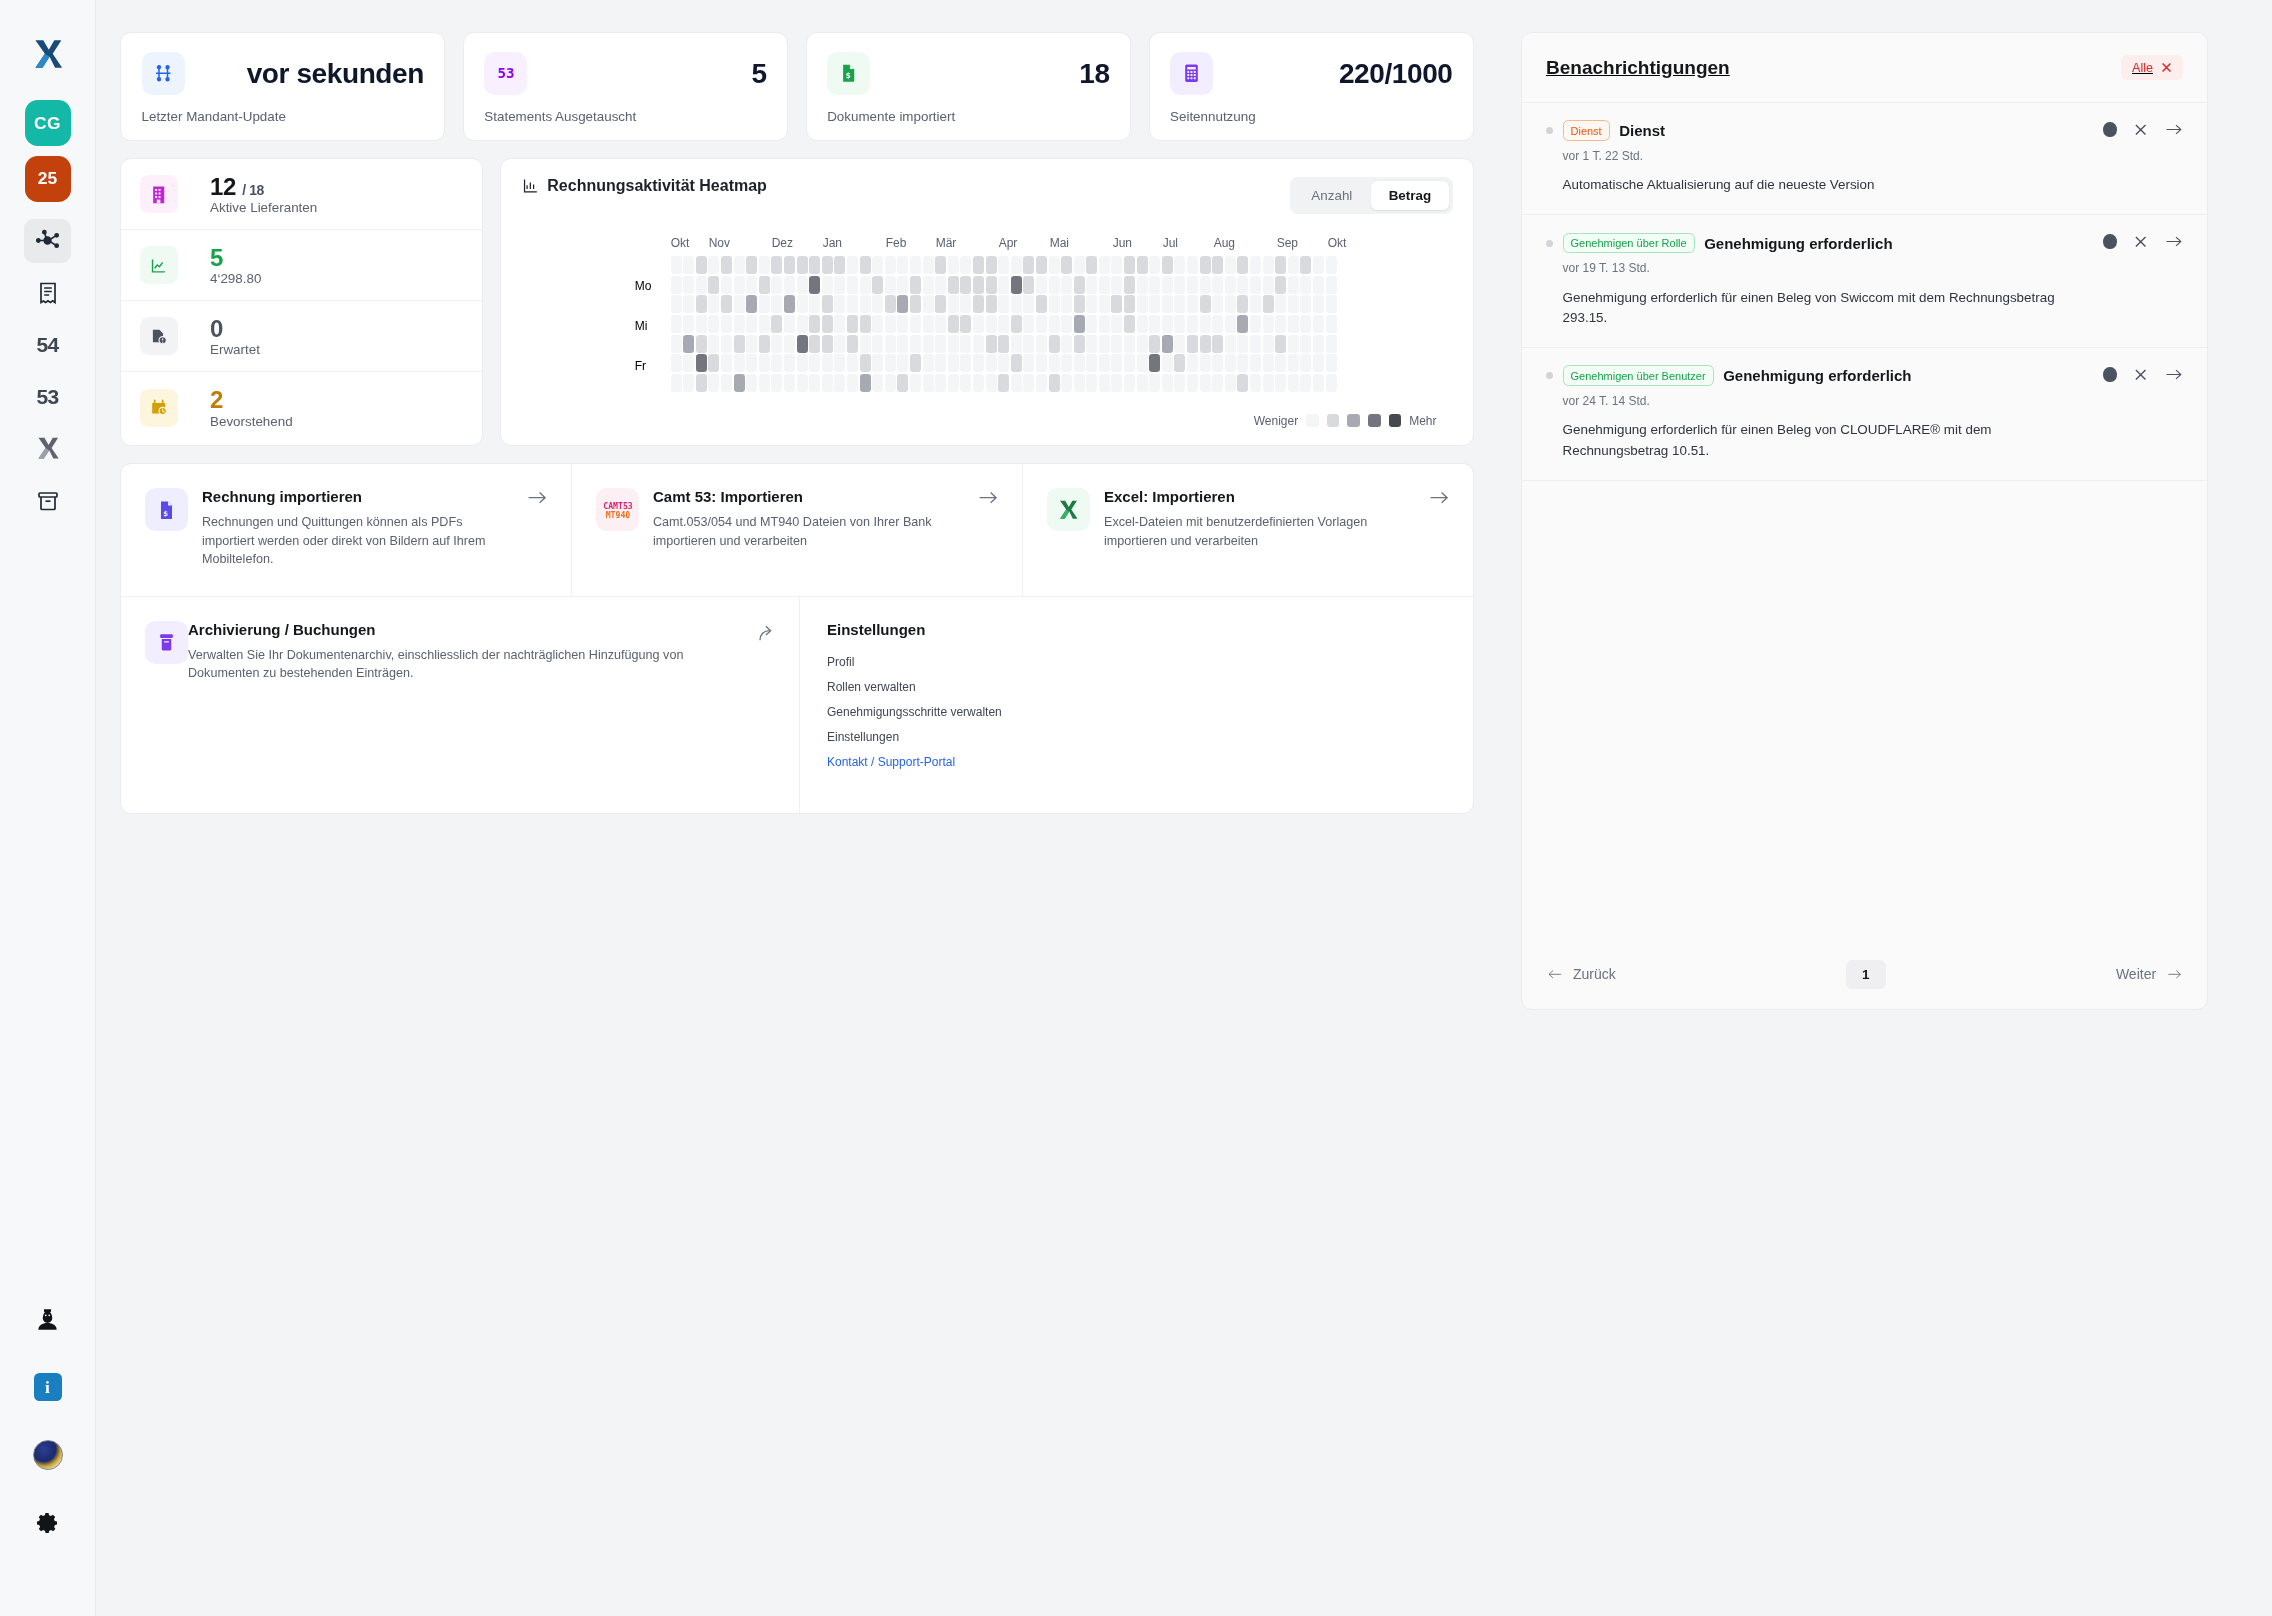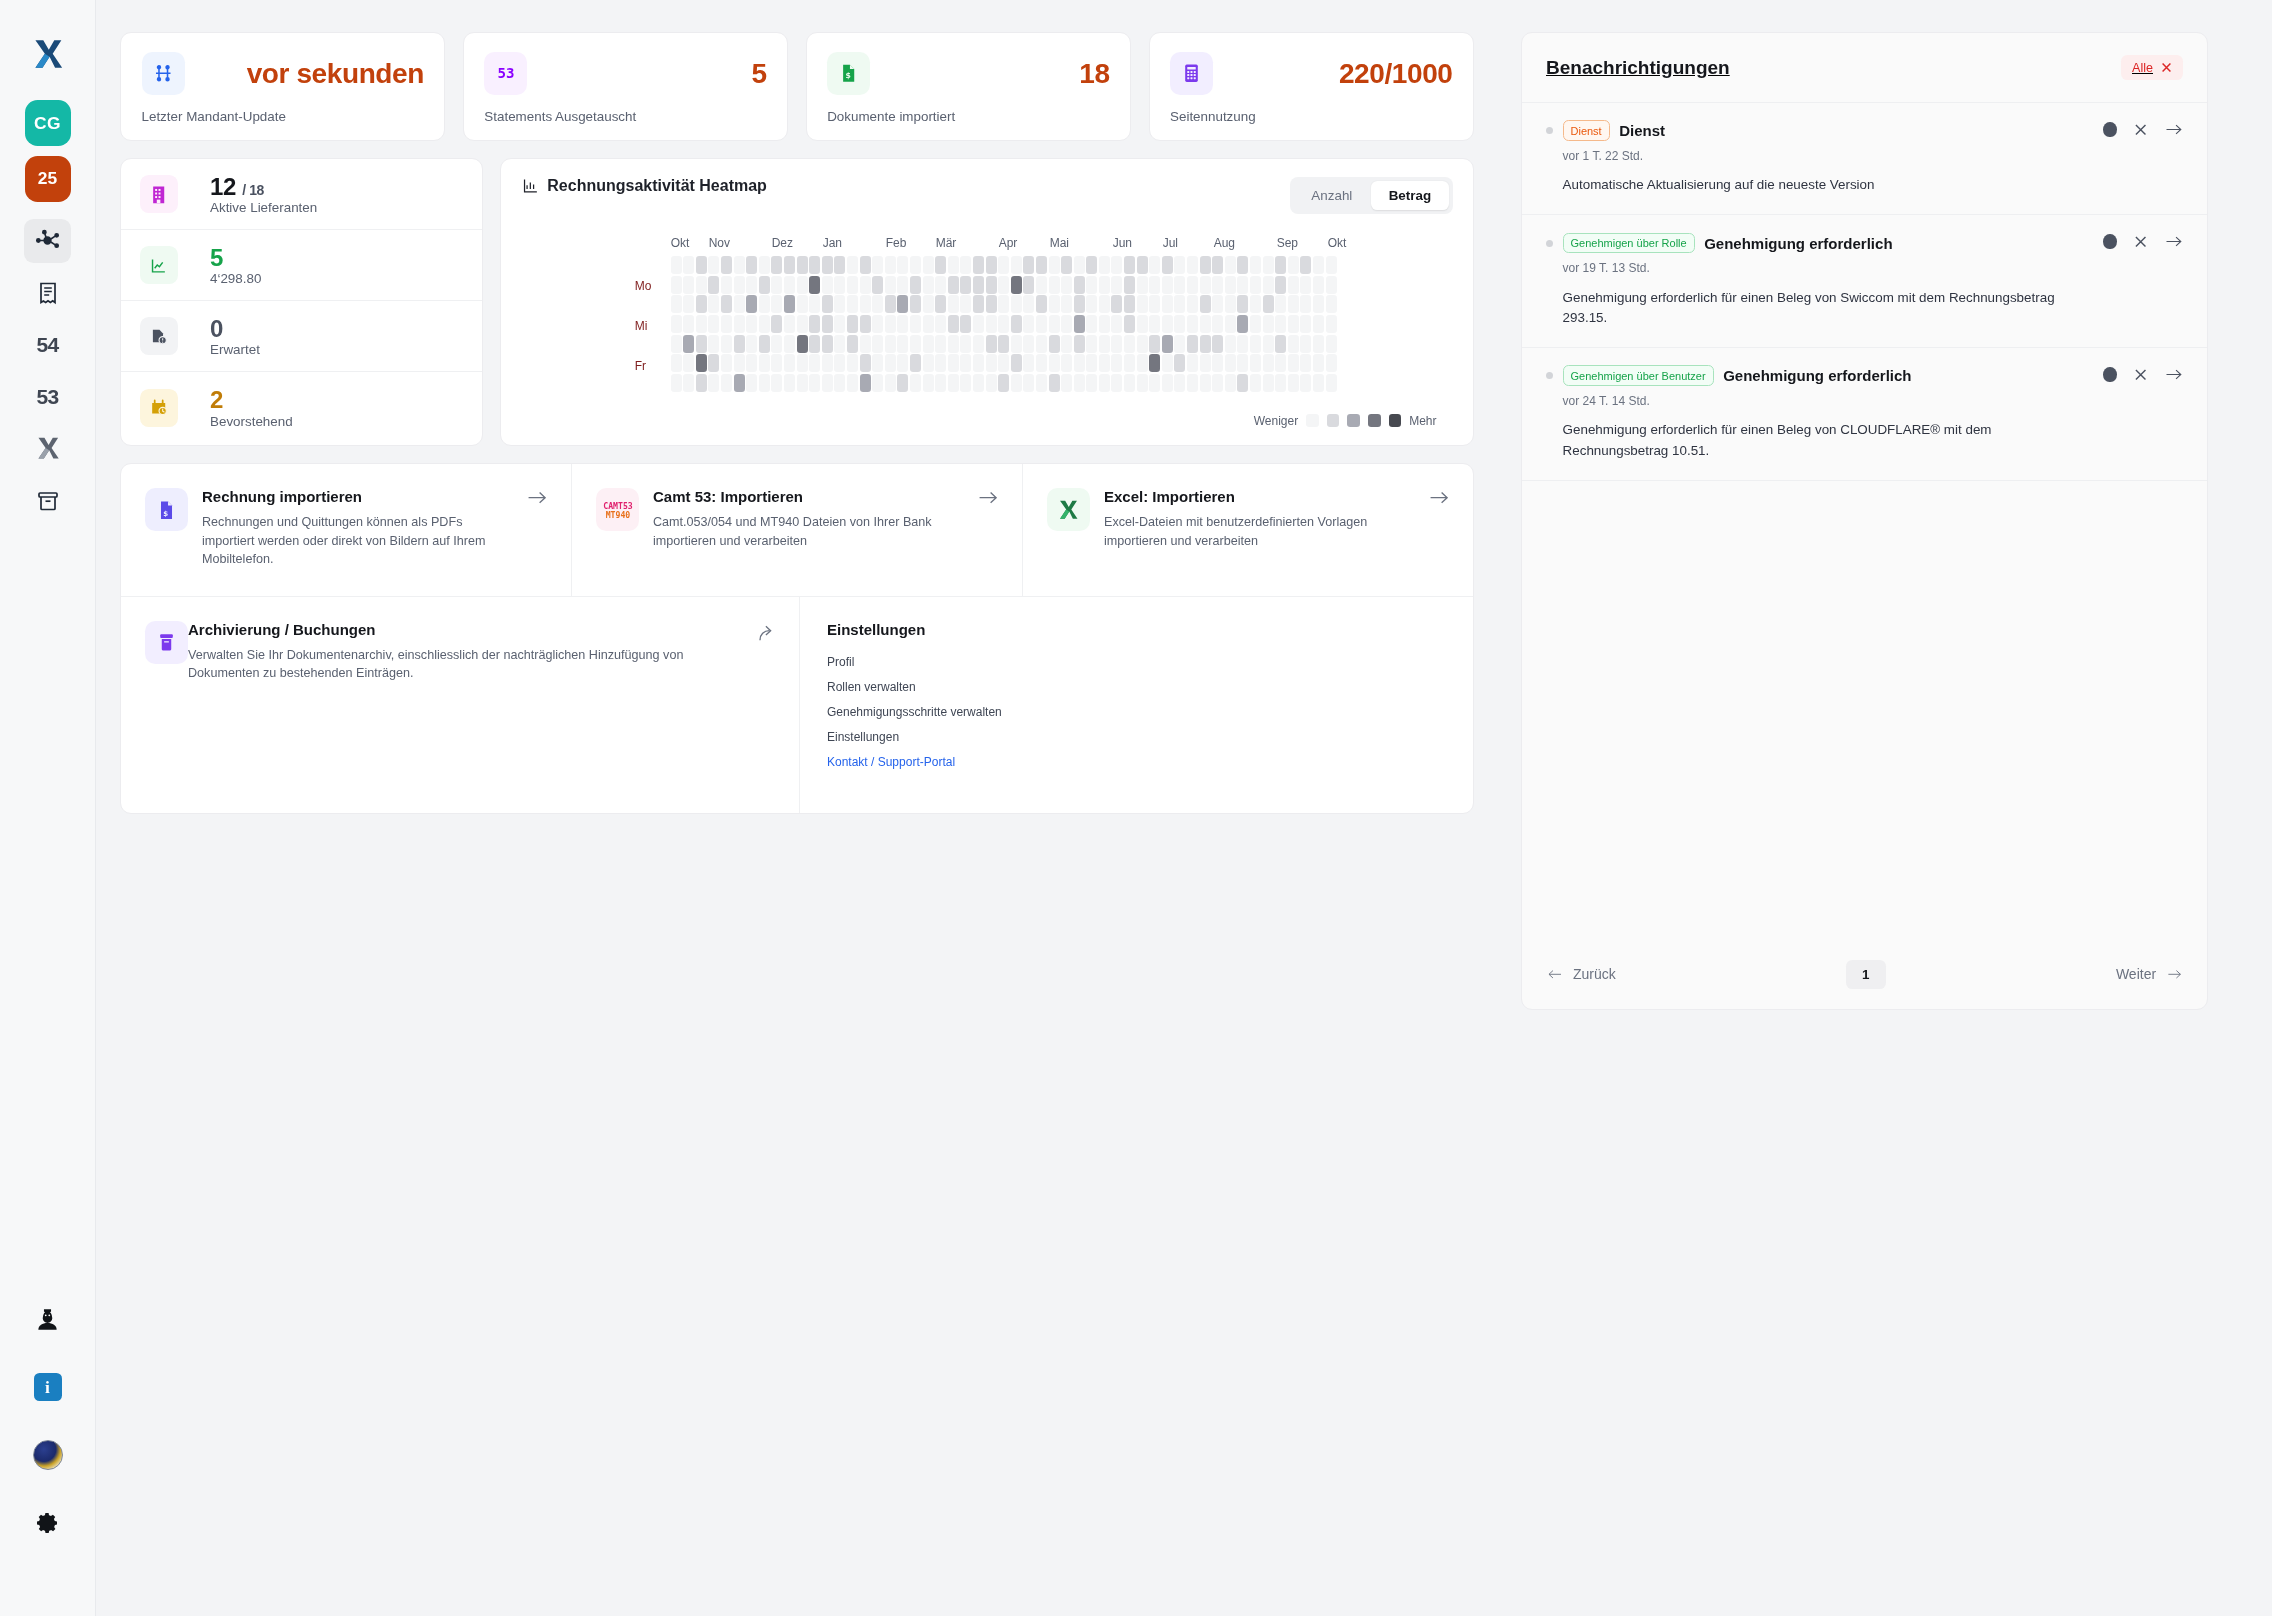--- a/index.html
+++ b/index.html
@@ -104,21 +104,21 @@
   .icon-sq.purple { background: #f9f0ff; }
   .icon-sq.green  { background: #effaf2; }
   .icon-sq.violet { background: #f2eeff; }
   .icon-sq.pink   { background: #fdf0fb; }
   .icon-sq.gray   { background: #f2f3f5; }
   .icon-sq.amber  { background: #fdf5dd; }
   .icon-sq.indigo { background: #eeeefe; }
   .icon-sq.rose   { background: #fdf0f5; }
 
   .stat-value {
-    font-size: 28px; font-weight: 700; color: #c2410c; letter-spacing: -0.4px;
+    font-size: 28px; font-weight: 700; color: #0f172a; letter-spacing: -0.4px;
     white-space: nowrap;
   }
   .stat-label {
     margin-top: 14px;
     font-size: 13.4px; color: #5a6170;
   }
 
   
   .mid-row { display: flex; gap: 17.4px; align-items: stretch; }
   .mini-stats { width: 363px; padding: 0; overflow: hidden; }
@@ -152,21 +152,21 @@
   }
   .toggle div.on { background: #fff; color: #15171c; font-weight: 600; box-shadow: 0 0.8px 1.6px rgba(0,0,0,.09); }
 
   .heat-body { margin-top: 22px; display: flex; justify-content: center; }
   .heat-inner { display: flex; }
   .day-col {
     width: 36px;
     display: flex; flex-direction: column;
     padding-top: 20.5px;
   }
-  .day-col div { height: 20px; font-size: 12px; color: #7f1d1d; line-height: 20px; }
+  .day-col div { height: 20px; font-size: 12px; color: #000000; line-height: 20px; }
   .grid-wrap { }
   .months { display: flex; height: 20.5px; }
   .months span { font-size: 12px; color: #5a6170; }
   .grid { display: flex; gap: 1.6px; }
   .gcol { display: flex; flex-direction: column; gap: 1.6px; }
   .cell { width: 11px; height: 18px; border-radius: 3.2px; }
   .l0 { background: #f4f5f6; }
   .l1 { background: #d9dade; }
   .l2 { background: #a8aab3; }
   .l3 { background: #74767f; }

